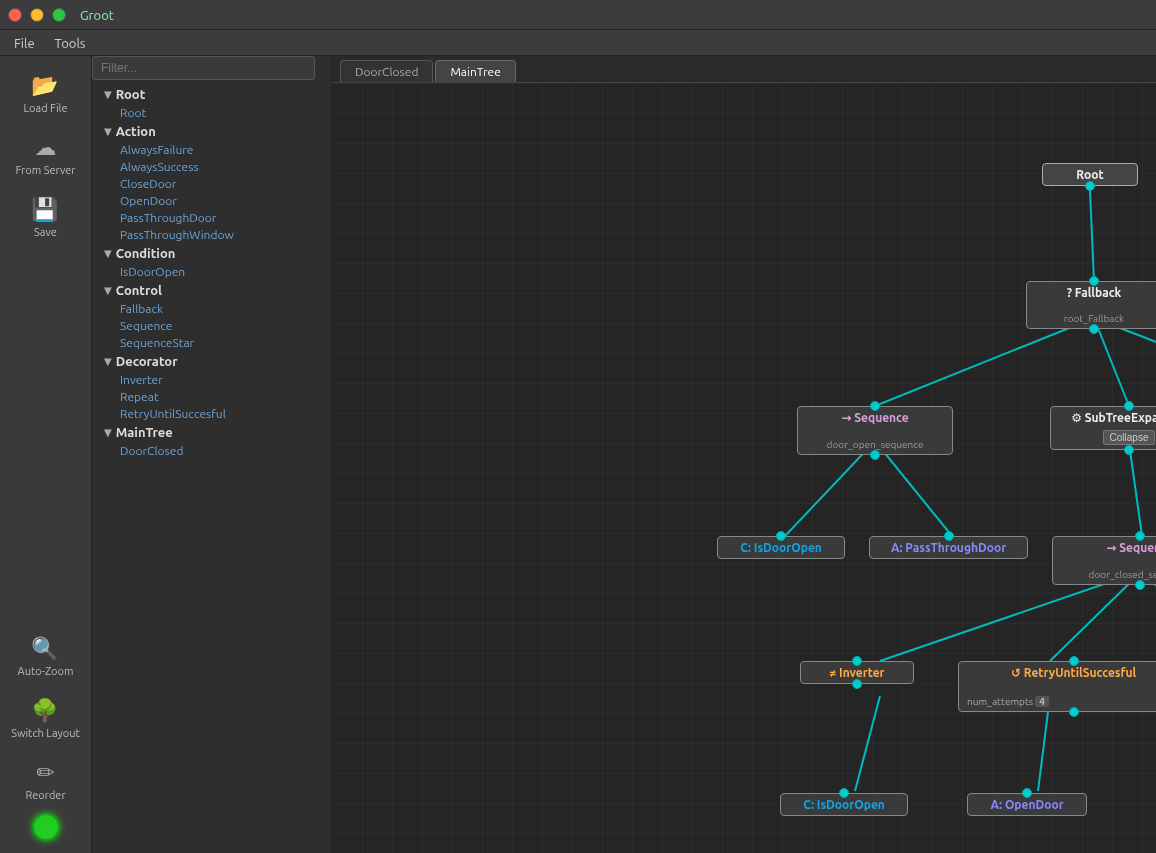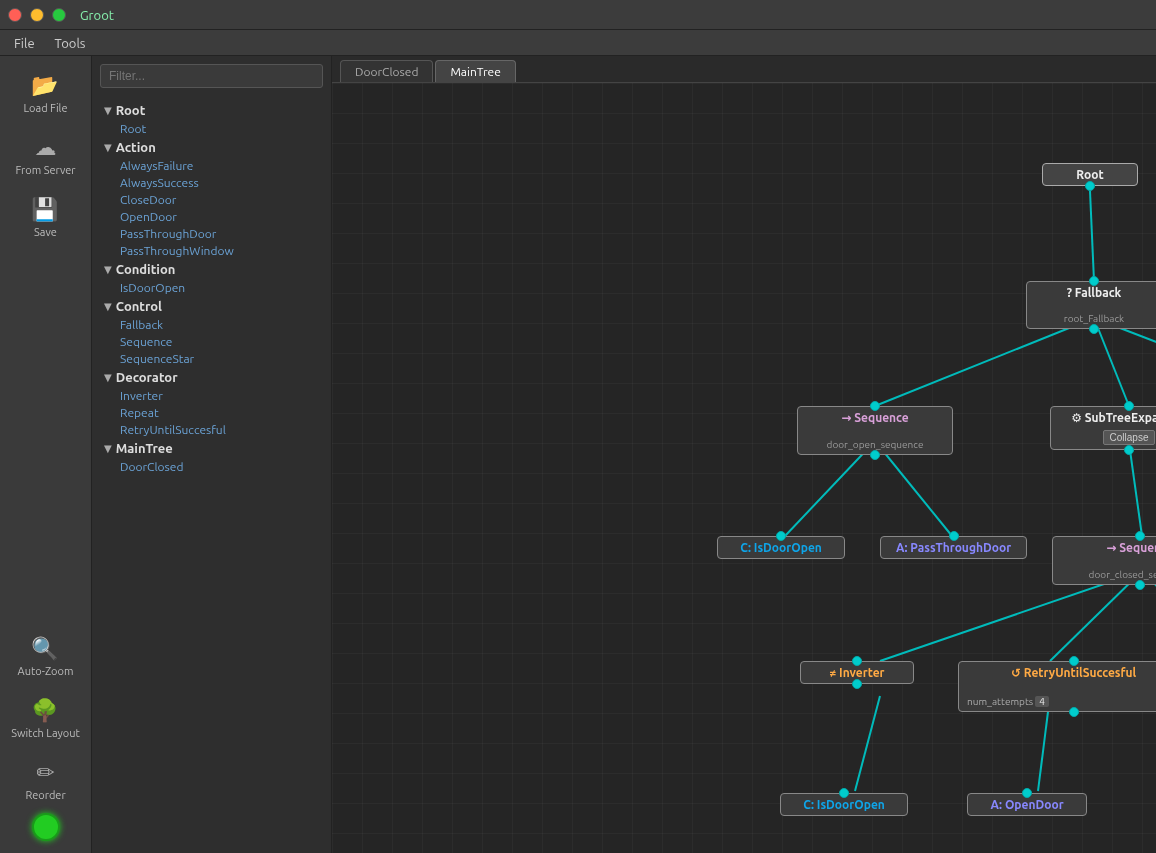--- a/index.html
+++ b/index.html
@@ -65,21 +65,21 @@
 
     
     #sidebar {
       width: 240px;
       background: #2e2e2e;
       border-right: 1px solid #222;
       display: flex;
       flex-direction: column;
     }
     #filter-input {
-      margin: 8px;
+      margin: 0;
       padding: 4px 8px;
       background: #3a3a3a;
       border: 1px solid #555;
       border-radius: 3px;
       color: #ccc;
       font-size: 12px;
       outline: none;
       width: calc(100% - 16px);
     }
     #tree-panel { overflow-y: auto; flex: 1; padding: 4px 0; }
@@ -334,21 +334,21 @@
         <div style="margin-top:3px;">
           <button class="node-collapse-btn">Collapse</button>
         </div>
       </div>
 
       <div class="node node-condition" style="left:385px; top:453px; width:128px;">
         <div class="node-connector node-conn-top"></div>
         <div class="node-title">C: IsDoorOpen</div>
       </div>
 
-      <div class="node node-action" style="left:548px; top:453px; width:147px;padding-left:8px;">
+      <div class="node node-action" style="left:537px; top:453px; width:159px;padding-left:8px;">
         <div class="node-connector node-conn-top"></div>
         <div class="node-title">A: PassThroughDoor</div>
       </div>
 
       <div class="node node-sequence" style="left:720px; top:453px; width:176px;">
         <div class="node-connector node-conn-top"></div>
         <div class="node-connector node-conn-bottom"></div>
         <div class="node-title">→ Sequence</div>
         <div class="node-subtitle">door_closed_sequence</div>
       </div>

